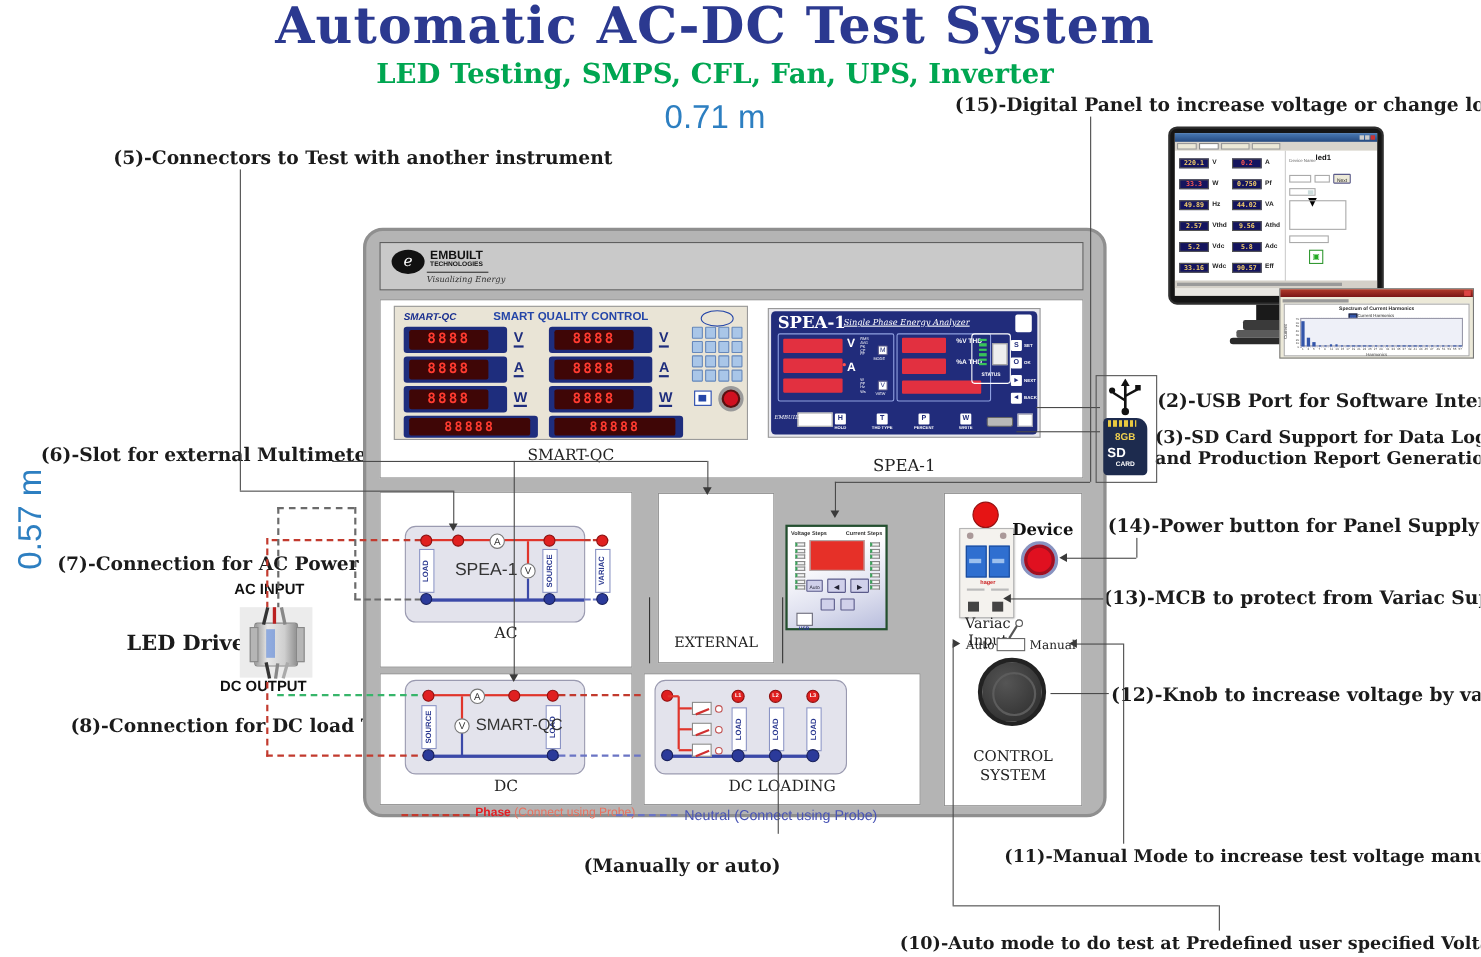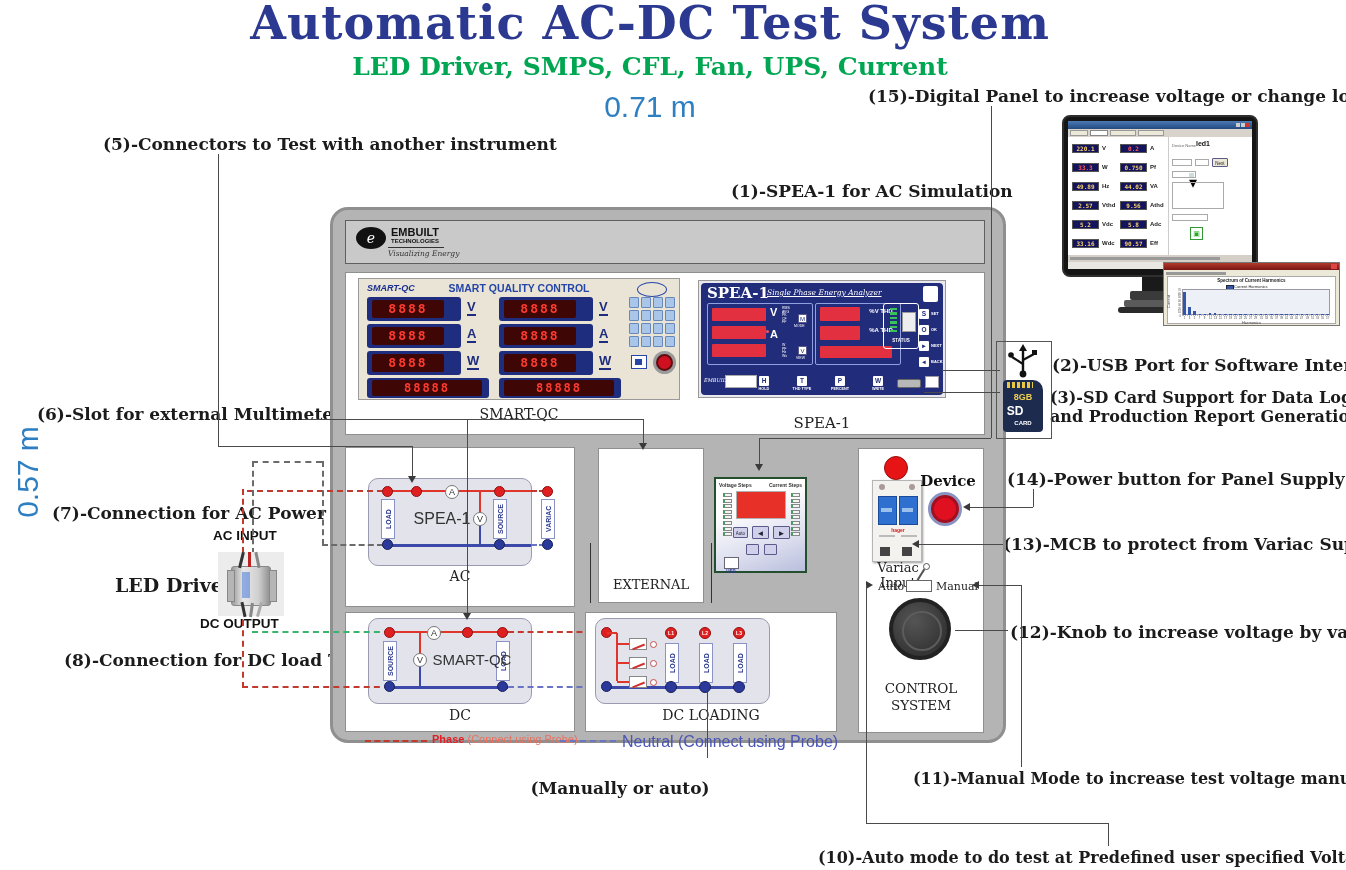--- a/index.html
+++ b/index.html
@@ -30,27 +30,26 @@
   .arrL{position:absolute;width:0;height:0;border-top:4px solid transparent;border-bottom:4px solid transparent;border-right:7px solid #3a3a3a}
   .arrR{position:absolute;width:0;height:0;border-top:4px solid transparent;border-bottom:4px solid transparent;border-left:7px solid #3a3a3a}
   .tinybtn{position:absolute;background:#fff;border:1px solid #5a5a8a;box-sizing:border-box;border-radius:1px}
 </style>
 </head>
 <body>
 
 <div id="canvas">
 
   <div class="abs ser" style="left:150px;top:-4px;width:1000px;text-align:center;font-size:46px;font-weight:bold;color:#2b3990;letter-spacing:1px">Automatic AC-DC Test System</div>
-  <div class="abs ser" style="left:150px;top:52px;width:1000px;text-align:center;font-size:25px;font-weight:bold;color:#00a651">LED Driver, SMPS, CFL, Fan, UPS, Current</div>
+  <div class="abs ser" style="left:150px;top:52px;width:1000px;text-align:center;font-size:25px;font-weight:bold;color:#00a651">LED Testing, SMPS, CFL, Fan, UPS, Inverter</div>
   <div class="abs" style="left:560px;top:90px;width:180px;text-align:center;font-size:30px;color:#2d7fc1">0.71 m</div>
   <div class="abs" style="left:-37px;top:455px;width:130px;text-align:center;font-size:30px;color:#2d7fc1;transform:rotate(-90deg)">0.57 m</div>
 
   <div class="lbl" style="left:868px;top:86px">(15)-Digital Panel to increase voltage or change load</div>
   <div class="lbl" style="left:103px;top:134px">(5)-Connectors to Test with another instrument</div>
-  <div class="lbl" style="left:731px;top:181px">(1)-SPEA-1 for AC Simulation</div>
   <div class="lbl" style="left:1052px;top:355px">(2)-USB Port for Software Interface</div>
   <div class="lbl" style="left:1050px;top:388px;font-size:16px">(3)-SD Card Support for Data Logging</div>
   <div class="lbl" style="left:1050px;top:407px;font-size:16px">and Production Report Generation</div>
   <div class="lbl" style="left:37px;top:404px">(6)-Slot for external Multimeter</div>
   <div class="lbl" style="left:52px;top:503px">(7)-Connection for AC Power Source</div>
   <div class="lbl" style="left:64px;top:650px">(8)-Connection for DC load Testing</div>
   <div class="lbl" style="left:425px;top:778px;width:390px;text-align:center">(Manually or auto)</div>
   <div class="lbl" style="left:818px;top:848px;font-size:16px">(10)-Auto mode to do test at Predefined user specified Voltages</div>
   <div class="lbl" style="left:913px;top:769px;font-size:16px">(11)-Manual Mode to increase test voltage manually</div>
   <div class="lbl" style="left:1010px;top:622px">(12)-Knob to increase voltage by variac</div>
@@ -367,21 +366,21 @@
       <div style="position: absolute; left: 733px; top: 643px; width: 14px; height: 40px; background: rgb(255, 255, 255); border: 1px solid rgb(138, 147, 196); color: rgb(43, 57, 144); font-size: 7px; font-weight: bold; writing-mode: vertical-rl; transform: rotate(180deg); display: flex; align-items: center; justify-content: center; box-sizing: border-box;">LOAD</div>
       <div style="position: absolute; left: 733px; top: 681px; width: 12px; height: 12px; border-radius: 50%; background: rgb(43, 58, 154); border: 1px solid rgb(24, 32, 92); box-sizing: border-box;"></div>
     </div>
 
   <div class="dashR" style="left:365px;top:740px;width:62px"></div>
   <div class="abs" style="left:432px;top:733px;font-size:11px;white-space:nowrap">
     <b style="color:#e31e24">Phase</b>
     <span style="color:#e8715f">(Connect using Probe)</span>
   </div>
   <div class="dashB" style="left:560px;top:740px;width:56px"></div>
-  <div class="abs" style="left:622px;top:733px;font-size:16px;color:#4a55b5;white-space:nowrap">
+  <div class="abs" style="left:622px;top:733px;font-size:13px;color:#4a55b5;white-space:nowrap">
     <span>Neutral</span>
     <span>(Connect using Probe)</span>
   </div>
 
   <div class="abs" style="left:218px;top:552px;width:66px;height:64px;background:#ececec">
     <div class="abs" style="left:13px;top:14px;width:38px;height:38px;background:linear-gradient(90deg,#9a9a9a,#e8e8e8 30%,#cfcfcf 70%,#8f8f8f);border:1px solid #888;border-radius:3px"></div>
     <div class="abs" style="left:9px;top:18px;width:6px;height:30px;background:#b5b5b5;border:1px solid #888"></div>
     <div class="abs" style="left:51px;top:18px;width:6px;height:30px;background:#b5b5b5;border:1px solid #888"></div>
     <div class="abs" style="left:24px;top:20px;width:8px;height:26px;background:#3a6fd8;opacity:.5"></div>
     <div class="abs" style="left:22px;top:0;width:3px;height:16px;background:#333;transform:rotate(14deg)"></div>

